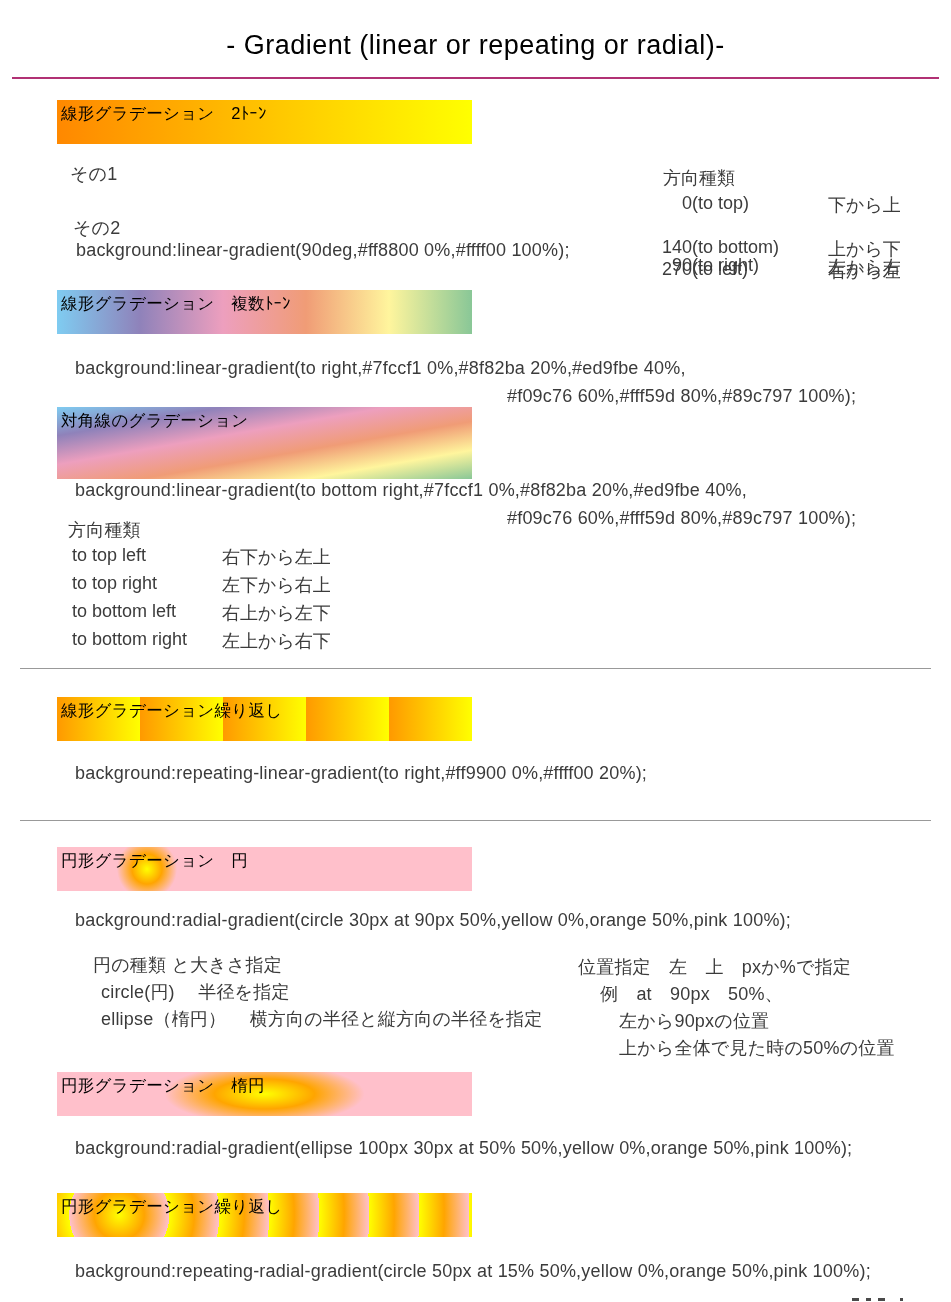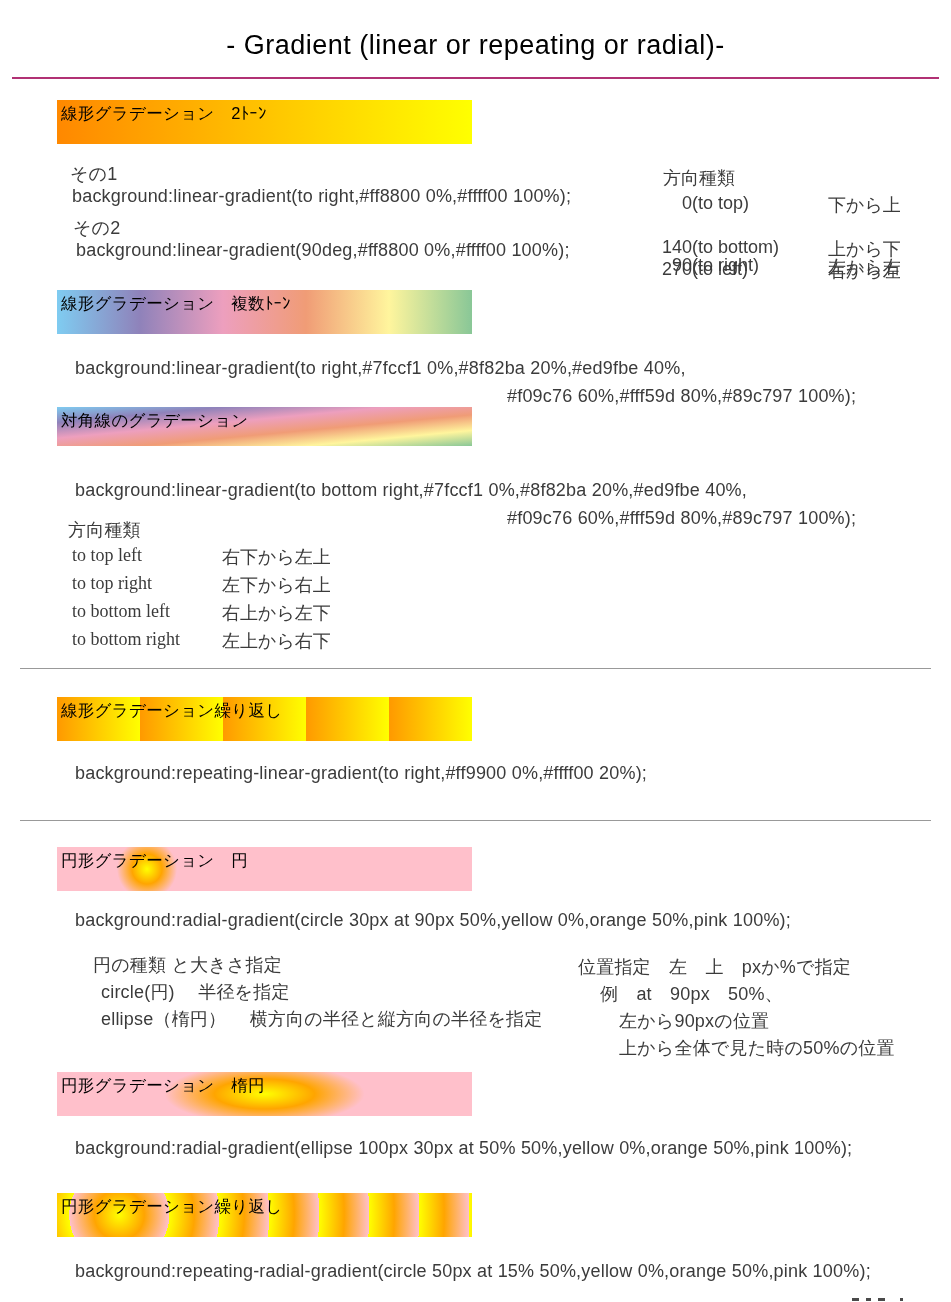--- a/index.html
+++ b/index.html
@@ -32,21 +32,20 @@
 
 <div class="page">
 
   <div class="title">- Gradient (linear or repeating or radial)-</div>
   <div class="rule" style="background: rgb(177, 49, 116);"></div>
 
   <div class="bar" style="top: 100px; background: linear-gradient(to right, rgb(255, 136, 0) 0%, rgb(255, 255, 0) 100%);">
     <span class="bar-label">線形グラデーション　2ﾄｰﾝ</span>
   </div>
   <div class="t" style="left:70px;top:162px;">その1</div>
-  <div class="t" style="left:72px;top:186px;">background:linear-gradient(to right,#ff8800 0%,#ffff00 100%);</div>
   <div class="t" style="left:73px;top:216px;">その2</div>
   <div class="t" style="left:76px;top:240px;">background:linear-gradient(90deg,#ff8800 0%,#ffff00 100%);</div>
 
   <div class="abs" style="left:660px;top:166px;width:291px;height:124px;">
     <div class="dh" style="left:3px;top:0;">方向種類</div>
     <div class="drow" style="top:27px;">
       <span class="dnum">0</span><span>(to top)</span>
       <span class="ddesc">下から上</span>
     </div>
     <div class="drow" style="top:49px;margin-top:40px;">
@@ -62,28 +61,28 @@
       <span class="ddesc">右から左</span>
     </div>
   </div>
 
   <div class="bar" style="top: 290px; background: linear-gradient(to right, rgb(127, 204, 241) 0%, rgb(143, 130, 186) 20%, rgb(237, 159, 190) 40%, rgb(240, 156, 118) 60%, rgb(255, 245, 157) 80%, rgb(137, 199, 151) 100%);">
     <span class="bar-label">線形グラデーション　複数ﾄｰﾝ</span>
   </div>
   <div class="t" style="left:75px;top:358px;">background:linear-gradient(to right,#7fccf1 0%,#8f82ba 20%,#ed9fbe 40%,</div>
   <div class="t" style="left:507px;top:386px;">#f09c76 60%,#fff59d 80%,#89c797 100%);</div>
 
-  <div class="bar" style="top: 407px; height: 39px; background: linear-gradient(to right bottom, rgb(127, 204, 241) 0%, rgb(143, 130, 186) 20%, rgb(237, 159, 190) 40%, rgb(240, 156, 118) 60%, rgb(255, 245, 157) 80%, rgb(137, 199, 151) 100%);">
+  <div class="bar" style="top: 407px; height: 72px; background: linear-gradient(to right bottom, rgb(127, 204, 241) 0%, rgb(143, 130, 186) 20%, rgb(237, 159, 190) 40%, rgb(240, 156, 118) 60%, rgb(255, 245, 157) 80%, rgb(137, 199, 151) 100%);">
     <span class="bar-label">対角線のグラデーション</span>
   </div>
   <div class="t" style="left:75px;top:480px;">background:linear-gradient(to bottom right,#7fccf1 0%,#8f82ba 20%,#ed9fbe 40%,</div>
   <div class="t" style="left:507px;top:508px;">#f09c76 60%,#fff59d 80%,#89c797 100%);</div>
   <div class="t" style="left:68px;top:518px;">方向種類</div>
 
-  <div class="abs" style="left:72px;top:545px;width:320px;height:115px;font-family:Liberation Serif, serif;">
+  <div class="abs" style="left:72px;top:545px;width:320px;height:115px;">
     <div class="drow" style="top:0;">
       <span>to top left</span>
       <span class="ddesc2">右下から左上</span>
     </div>
     <div class="drow" style="top:28px;">
       <span>to top right</span>
       <span class="ddesc2">左下から右上</span>
     </div>
     <div class="drow" style="top:56px;">
       <span>to bottom left</span>

